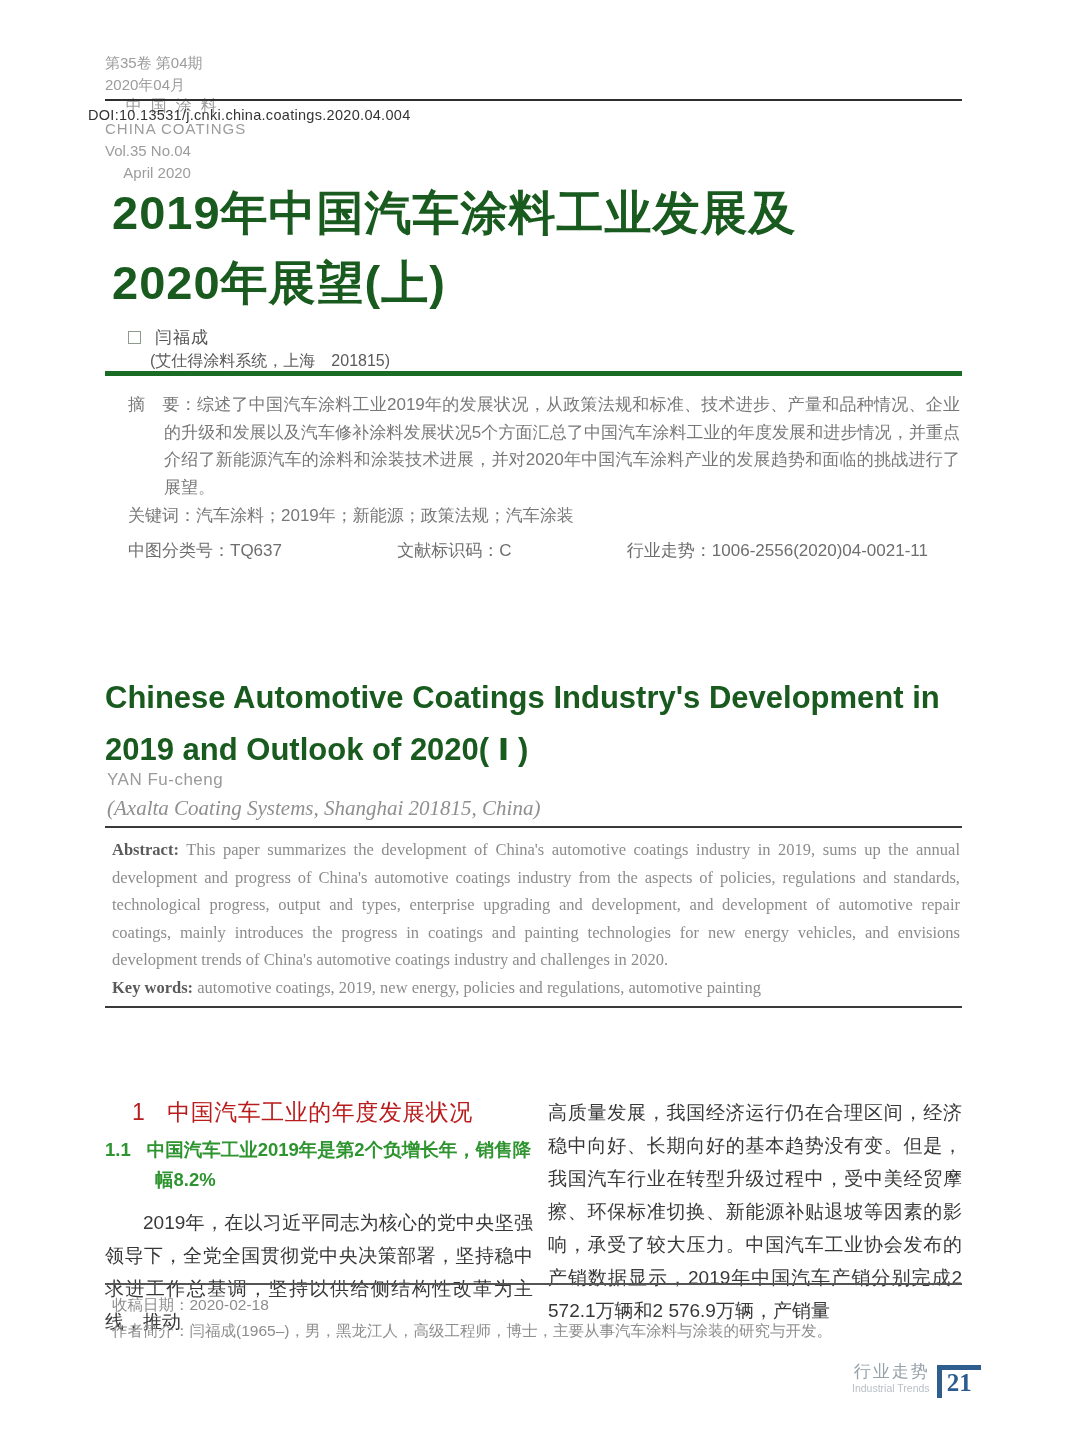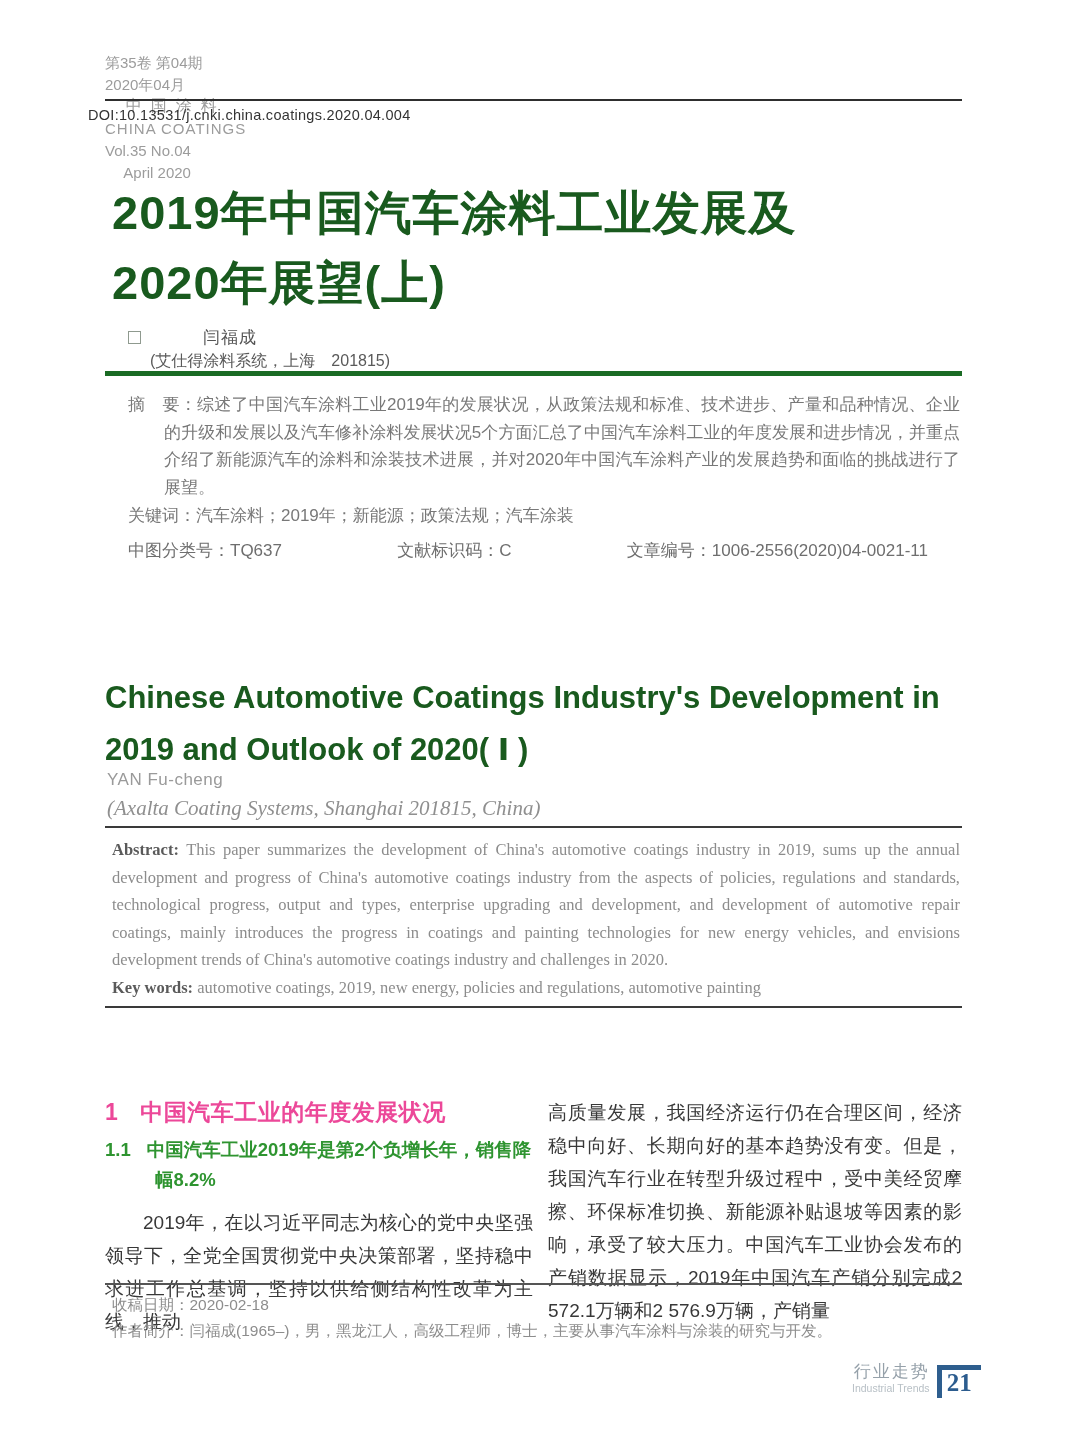--- a/index.html
+++ b/index.html
@@ -23,21 +23,21 @@
   .header-rule { position:absolute; top:99px; left:105px; width:857px; height:2px; background:#2e2e2e; }
   .doi-line { position:absolute; top:107px; left:88px; font-size:14.5px; color:#333; letter-spacing:0.3px; }
 
   
   .title-cn {
     position:absolute; top:178px; left:112px; width:880px;
     color:#195a1e; font-weight:bold; font-size:47px; line-height:70px; letter-spacing:1px;
   }
 
   
-  .author-row { position:absolute; top:326px; left:128px; display:flex; align-items:center;gap:48px; }
+  .author-row { position:absolute; top:326px; left:128px; display:flex; align-items:center; }
   .author-marker {
     width:13px; height:13px; border:1.5px solid #8f9a8f; margin-right:14px; background:#fff;
   }
   .author-name { font-size:17px; color:#555; letter-spacing:1px; }
   .affil-cn { position:absolute; top:351px; left:150px; font-size:16px; color:#5a5a5a; }
 
   .green-rule { position:absolute; top:371px; left:105px; width:857px; height:5px; background:#1a6b24; }
 
   
   .abs-cn {
@@ -68,22 +68,23 @@
     font-family:"Liberation Serif","DejaVu Serif",serif;
     color:#8c8c8c; font-size:16.5px; line-height:27.5px; text-align:justify;
   }
   .abs-en .lbl { font-weight:bold; color:#5a5a5a; }
   .rule-dark-bottom { position:absolute; top:1006px; left:105px; width:857px; height:2px; background:#3a3a3a; }
 
   
   .col-left  { position:absolute; top:1096px; left:105px;  width:428px; }
   .col-right { position:absolute; top:1096px; left:548px; width:414px; }
   .sec-heading {
-    color:#ec4899; font-weight:bold; font-size:23px; line-height:32px; margin-bottom:7px;
+    color:#b91c1c; font-weight:normal; font-size:23px; line-height:32px; margin-bottom:7px;
     letter-spacing:0.5px;
+    margin-left:27px;
   }
   .sec-heading .num { margin-right:22px; }
   .sub-heading {
     color:#2e9430; font-weight:bold; font-size:18.5px; line-height:30px;
     padding-left:50px; text-indent:-50px; margin-bottom:11px;
   }
   .sub-heading .num { margin-right:16px; }
   .body-p {
     color:#383838; font-size:19px; line-height:33px; text-align:justify;
   }
@@ -144,21 +145,21 @@
   <div class="affil-cn">(艾仕得涂料系统，上海　201815)</div>
 
   <div class="green-rule"></div>
 
   <div class="abs-cn">
     <p class="hang"><span class="lbl">摘　要：</span><span>综述了中国汽车涂料工业2019年的发展状况，从政策法规和标准、技术进步、产量和品种情况、企业的升级和发展以及汽车修补涂料发展状况5个方面汇总了中国汽车涂料工业的年度发展和进步情况，并重点介绍了新能源汽车的涂料和涂装技术进展，并对2020年中国汽车涂料产业的发展趋势和面临的挑战进行了展望。</span></p>
     <p class="kw-line"><span>关键词：</span><span>汽车涂料；2019年；新能源；政策法规；汽车涂装</span></p>
     <div class="meta-row">
       <span><span>中图分类号：</span><span>TQ637</span></span>
       <span><span>文献标识码：</span><span>C</span></span>
-      <span><span>文章编号：</span><span>1006-2556(2020)04-0021-11</span></span>
+      <span><span>行业走势：</span><span>1006-2556(2020)04-0021-11</span></span>
     </div>
   </div>
 
   <div class="title-en">
     <div>Chinese Automotive Coatings Industry's Development in</div>
     <div>2019 and Outlook of 2020( Ⅰ )</div>
   </div>
   <div class="author-en">YAN Fu-cheng</div>
   <div class="affil-en">(Axalta Coating Systems, Shanghai 201815, China)</div>
 

